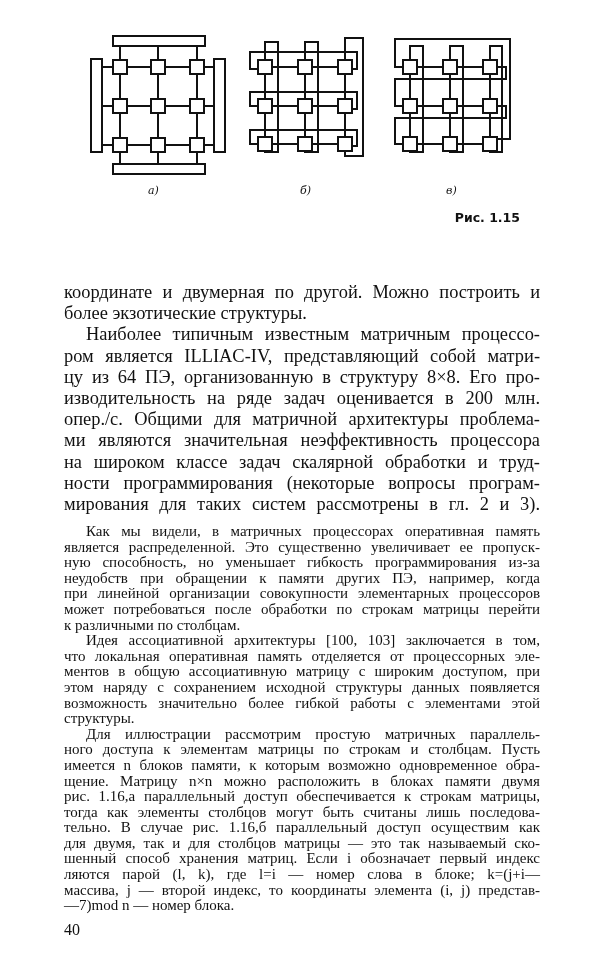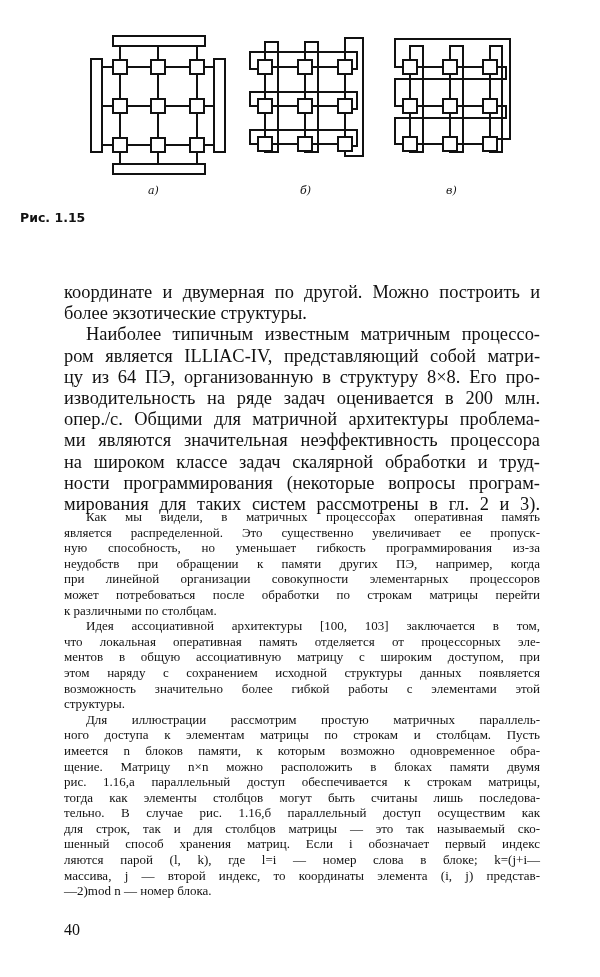--- a/index.html
+++ b/index.html
@@ -1,25 +1,25 @@
 <!DOCTYPE html>
 <html><head>
 <meta charset="utf-8">
 <style>
   html, body { margin:0; padding:0; background:#ffffff; }
   body { width:600px; height:977px; position:relative; overflow:hidden; color:#111; }
   .figure { position:absolute; left:90px; top:34px; width:450px; height:160px; }
   .figure svg { position:absolute; top:0; }
   .sub-label { position:absolute; top:150px; font-family:"DejaVu Serif", serif; font-style:italic; font-size:11px; }
-  .caption { position:absolute; top:210px; left:0; width:520px; text-align:left;
-             font-family:"DejaVu Sans", sans-serif; font-weight:bold; font-size:12.5px;padding-left:20px; }
+  .caption { position:absolute; top:210px; left:0; width:520px; text-align:right;
+             font-family:"DejaVu Sans", sans-serif; font-weight:bold; font-size:12.5px; }
   .big { position:absolute; left:64px; width:476px; font-family:"Liberation Serif", serif;
          font-size:18.4px; line-height:21.2px; }
   .small { position:absolute; left:64px; width:476px; font-family:"Liberation Serif", serif;
-           font-size:13px; line-height:15.6px; }
+           font-size:15px; line-height:15.6px;margin-top:15px; }
   .ln { display:block; white-space:nowrap; text-align:justify; text-align-last:justify; }
   .ln.last { text-align-last:left; }
   .ln.ind { text-indent:22px; }
   .small .ln.ind { text-indent:22px; }
   .pageno { position:absolute; left:64px; top:921px; font-family:"Liberation Serif", serif; font-size:16px; }
 </style>
 </head>
 <body>
 
 <div class="figure">
@@ -140,20 +140,20 @@
   <span class="ln">этом наряду с сохранением исходной структуры данных появляется</span>
   <span class="ln">возможность значительно более гибкой работы с элементами этой</span>
   <span class="ln last">структуры.</span>
   <span class="ln ind">Для иллюстрации рассмотрим простую матричных параллель-</span>
   <span class="ln">ного доступа к элементам матрицы по строкам и столбцам. Пусть</span>
   <span class="ln">имеется n блоков памяти, к которым возможно одновременное обра-</span>
   <span class="ln">щение. Матрицу n×n можно расположить в блоках памяти двумя</span>
   <span class="ln">рис. 1.16,а параллельный доступ обеспечивается к строкам матрицы,</span>
   <span class="ln">тогда как элементы столбцов могут быть считаны лишь последова-</span>
   <span class="ln">тельно. В случае рис. 1.16,б параллельный доступ осуществим как</span>
-  <span class="ln">для строк, так и для столбцов матрицы — это так называемый ско-</span>
+  <span class="ln">для двумя, так и для столбцов матрицы — это так называемый ско-</span>
   <span class="ln">шенный способ хранения матриц. Если i обозначает первый индекс</span>
   <span class="ln">ляются парой (l, k), где l=i — номер слова в блоке; k=(j+i—</span>
   <span class="ln">массива, j — второй индекс, то координаты элемента (i, j) представ-</span>
-  <span class="ln last">—2)mod n — номер блока.</span>
+  <span class="ln last">—7)mod n — номер блока.</span>
 </div>
 
 <div class="pageno">40</div>
 
 </body></html>

